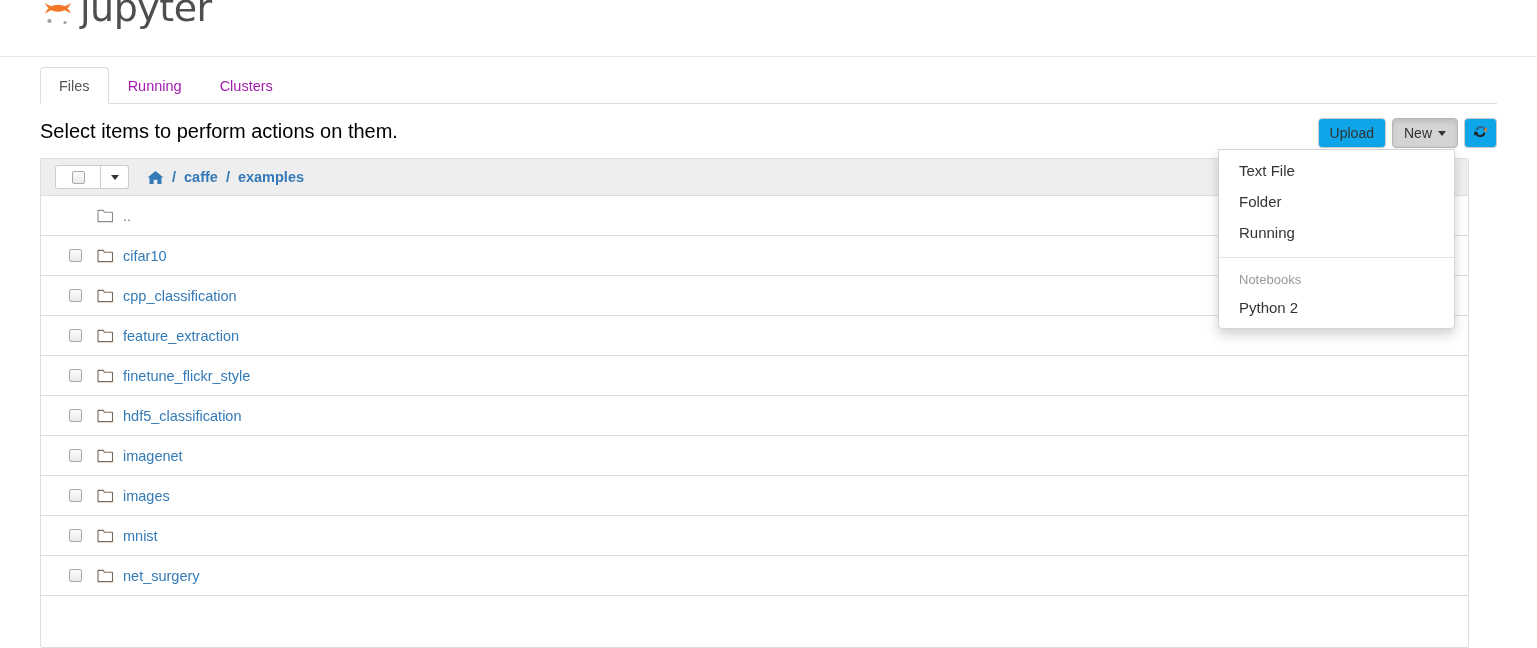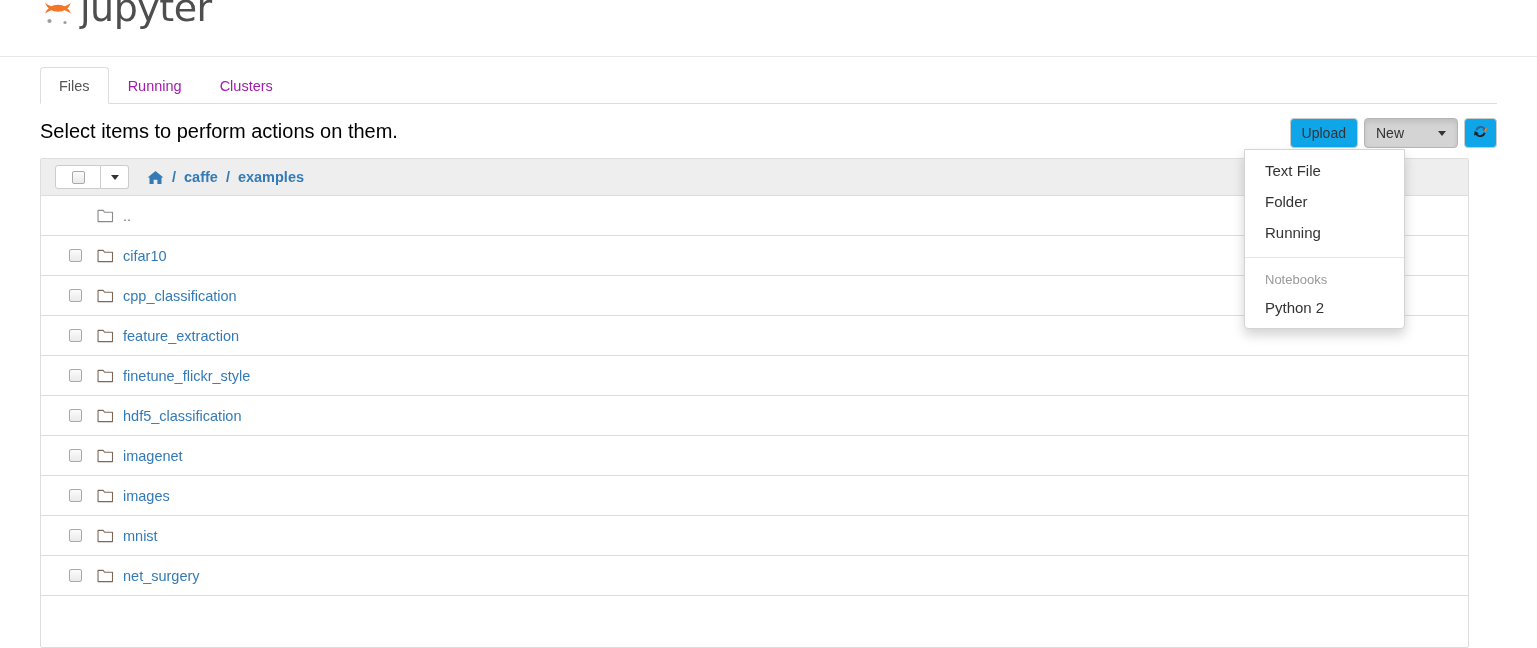--- a/index.html
+++ b/index.html
@@ -98,42 +98,42 @@
     background: #0ea5e9;
     color: #333333;
     cursor: pointer;
     white-space: nowrap;
   }
   .btn.pressed {
     background: #d4d4d4;
     border-color: #b5b5b5;
     box-shadow: inset 0 3px 5px rgba(0,0,0,0.10);
   }
-  #new-button { margin-left: 6px; display: flex; align-items: center; gap: 28px; }
+  #new-button { margin-left: 6px; display: flex; align-items: center; }
   .caret {
     display: inline-block;
     width: 0; height: 0;
     margin-left: 6px;
     border-left: 4px solid transparent;
     border-right: 4px solid transparent;
     border-top: 5px solid #333333;
   }
   #refresh-button {
     margin-left: 6px;
     padding: 4px 8px;
     display: flex; align-items: center; justify-content: center;
     height: 30px;
   }
 
   
   #new-dropdown {
     position: absolute;
-    left: 1244px;
+    left: 1218px;
     top: 149px;
-    width: 161px;
+    width: 237px;
     background: #ffffff;
     border: 1px solid #d4d4d4;
     border-radius: 0 0 4px 4px;
     box-shadow: 0 6px 12px rgba(0,0,0,0.175);
     padding: 5px 0;
     z-index: 50;
   }
   .menu-item {
     display: block;
     padding: 5px 20px;

